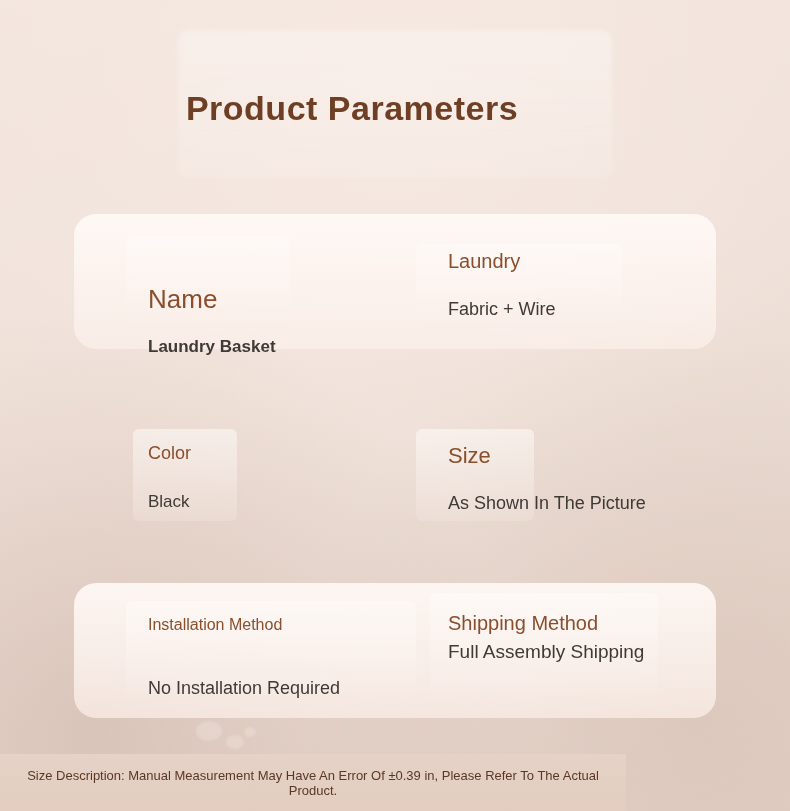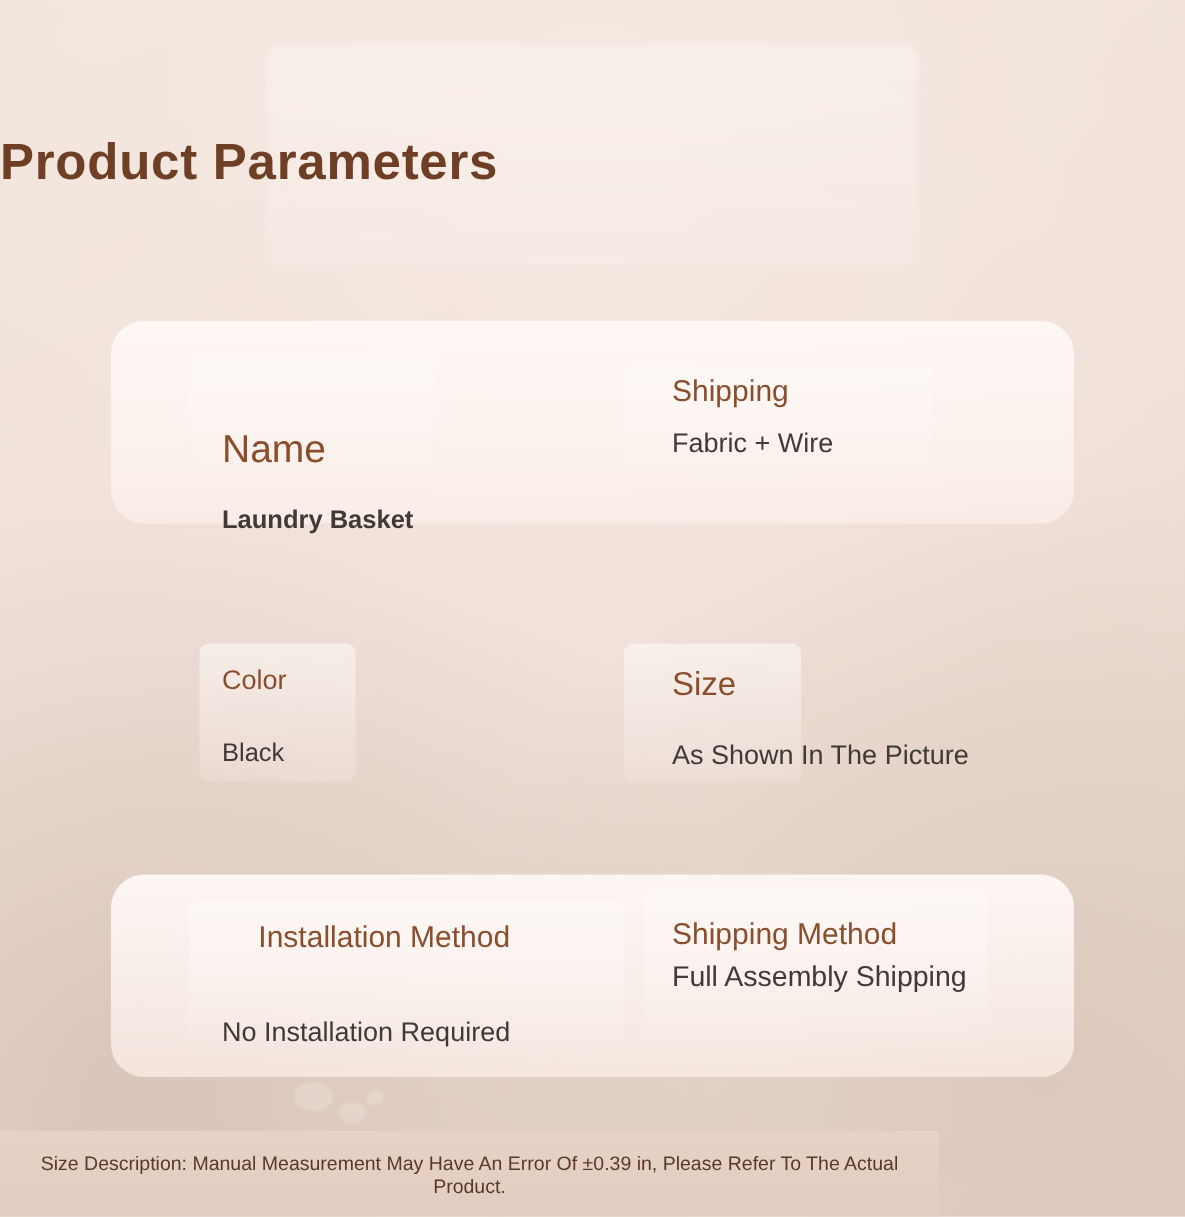--- a/index.html
+++ b/index.html
@@ -32,21 +32,21 @@
     height: 148px;
     background: linear-gradient(180deg, rgba(255,250,247,0.42) 0%, rgba(255,250,247,0.18) 100%);
     border-radius: 10px;
     filter: blur(2px);
   }
   .title {
     position: absolute;
     left: 0;
     top: 89px;
     width: 704px;
-    text-align: left;
+    text-align: center;
     font-size: 34px;
     font-weight: bold;
     color: #6f3f25;
     letter-spacing: 0.5px;
   }
 
   
   .card {
     position: absolute;
     background: linear-gradient(180deg, rgba(255,250,247,0.90) 0%, rgba(252,240,234,0.72) 100%);
@@ -82,34 +82,34 @@
   .col-left { left: 148px; }
   .col-right { left: 448px; }
 
   
   .r1 { top: 246px; }
   .r1 .label { font-size: 26px; line-height: 34px; margin-top: 36px; }
   .r1 .value { font-size: 17px; line-height: 24px; margin-top: 19px; font-weight: bold; }
 
   .r1b { top: 248px; }
   .r1b .label { font-size: 20px; line-height: 27px; }
-  .r1b .value { font-size: 18px; line-height: 25px; margin-top: 8px; }
+  .r1b .value { font-size: 18px; line-height: 25px; margin-top: 22px; }
 
   
   .r2 { top: 440px; }
   .r2 .label { font-size: 18px; line-height: 26px; }
   .r2 .value { font-size: 17px; line-height: 24px; margin-top: 24px; }
 
   .r2b { top: 441px; }
   .r2b .label { font-size: 22px; line-height: 29px; }
   .r2b .value { font-size: 18px; line-height: 25px; margin-top: 21px; }
 
   
   .r3 { top: 614px; }
-  .r3 .label { font-size: 20px; line-height: 22px; text-align: right; }
+  .r3 .label { font-size: 16px; line-height: 22px; }
   .r3 .value { font-size: 18px; line-height: 26px; margin-top: 39px; }
 
   .r3b { top: 608px; }
   .r3b .label { font-size: 20px; line-height: 30px; }
   .r3b .value { font-size: 19px; line-height: 27px; }
 
   
   .footer {
     position: absolute;
     left: 0;
@@ -154,21 +154,21 @@
   <div class="row-tint tint-c"></div>
   <div class="row-tint tint-d"></div>
   <div class="row-tint tint-e"></div>
   <div class="row-tint tint-f"></div>
 
   <div class="field col-left r1">
     <div class="label">Name</div>
     <div class="value">Laundry Basket</div>
   </div>
   <div class="field col-right r1b">
-    <div class="label">Shipping</div>
+    <div class="label">Laundry</div>
     <div class="value">Fabric + Wire</div>
   </div>
 
   <div class="field col-right r2b">
     <div class="label">Size</div>
     <div class="value">As Shown In The Picture</div>
   </div>
   <div class="field col-left r2">
     <div class="label">Color</div>
     <div class="value">Black</div>

